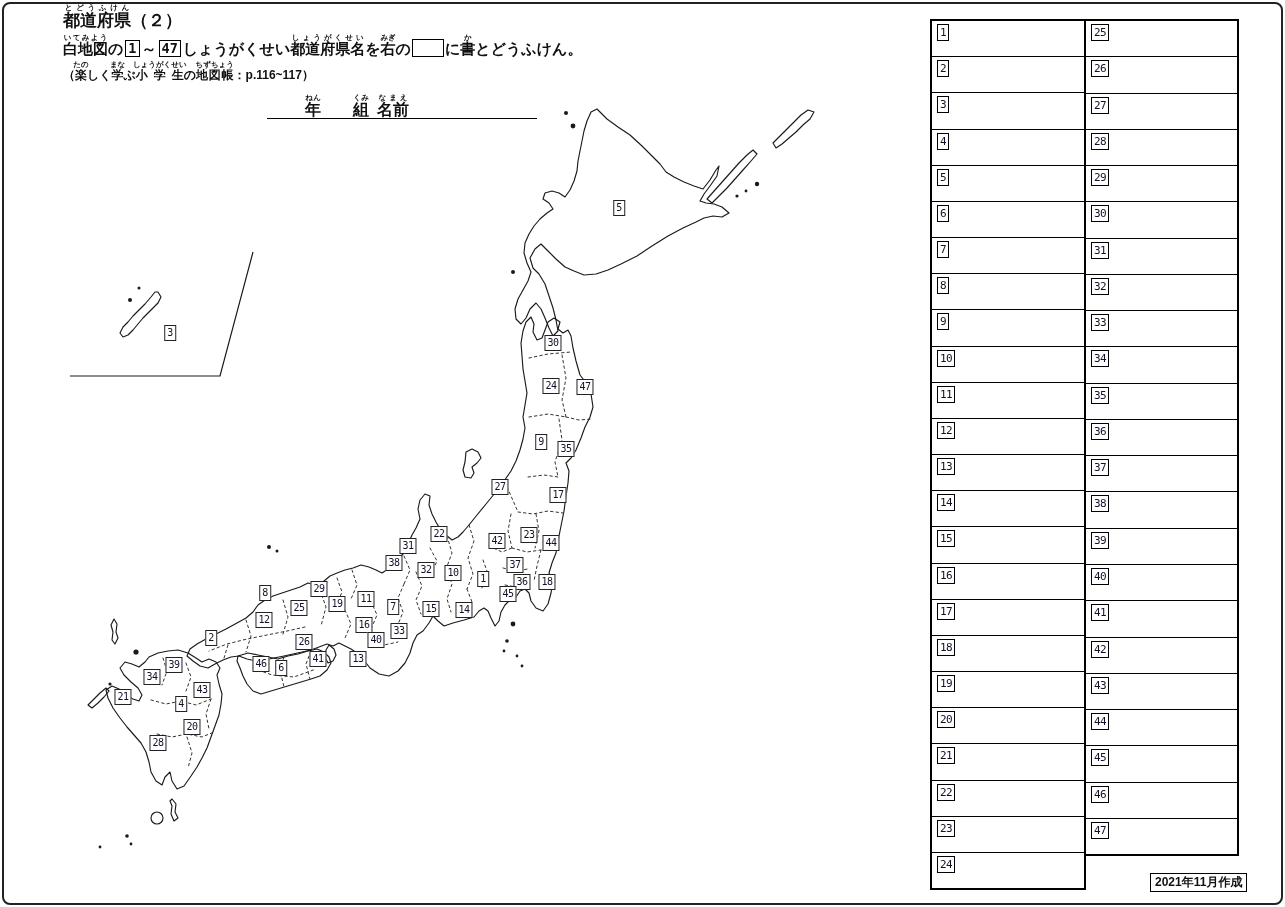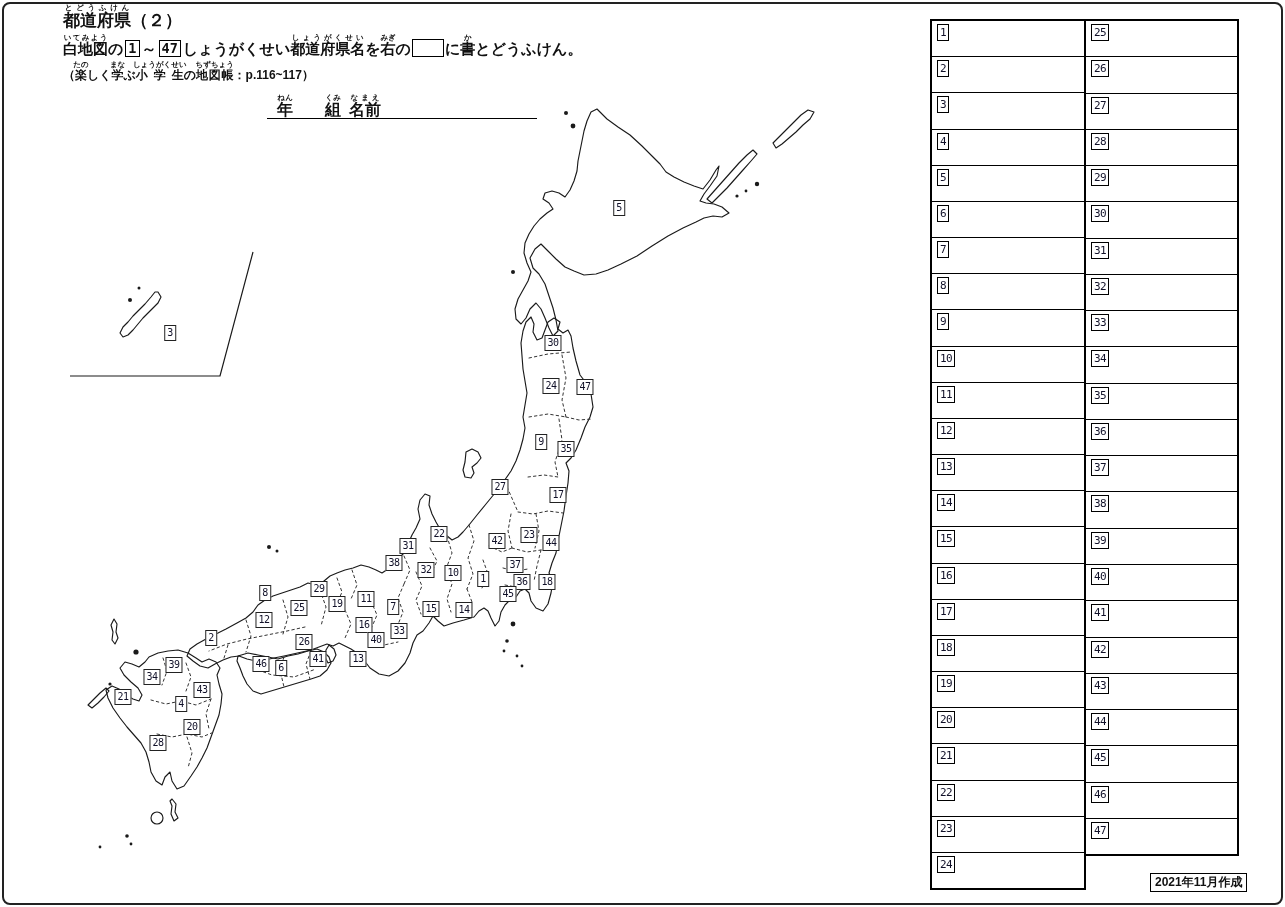--- a/index.html
+++ b/index.html
@@ -13,21 +13,21 @@
   .h-title{font-size:17px;font-weight:bold;line-height:1.1;}
   .h-instr{font-size:15px;font-weight:bold;margin-top:3px;line-height:1.15;}
   .h-src{font-size:12px;font-weight:600;margin-top:4px;line-height:1.1;}
   ruby{ruby-align:space-around;}
   rt{font-size:7.5px;font-weight:600;letter-spacing:0;}
   .inbox{display:inline-block;border:1.5px solid #000;padding:0 2px;margin:0 2px;
          line-height:15px;font-size:13.5px;vertical-align:1px;
          font-family:"DejaVu Sans Mono",monospace;}
   .blank{display:inline-block;width:30px;height:16px;border:1.5px solid #000;
          vertical-align:-3px;margin:0 1px;background:#fff;}
-  .name-row{position:absolute;left:277px;top:94px;font-size:16px;font-weight:bold;z-index:5;}
+  .name-row{position:absolute;left:305px;top:94px;font-size:16px;font-weight:bold;z-index:5;}
   .name-line{position:absolute;left:267px;top:118px;width:270px;height:0;
              border-top:1.6px solid #000;}
 
   
   svg.map{position:absolute;left:0;top:0;z-index:1;}
   .coast{fill:none;stroke:#1a1a1a;stroke-width:1.15;stroke-linejoin:round;stroke-linecap:round;}
   .pref{fill:none;stroke:#333;stroke-width:1;stroke-dasharray:2.5,3;stroke-linecap:round;}
   .inset{fill:none;stroke:#1a1a1a;stroke-width:1.2;}
   .isl{fill:#1a1a1a;stroke:none;}
   .mk{position:absolute;z-index:6;transform:translate(-50%,-50%);

